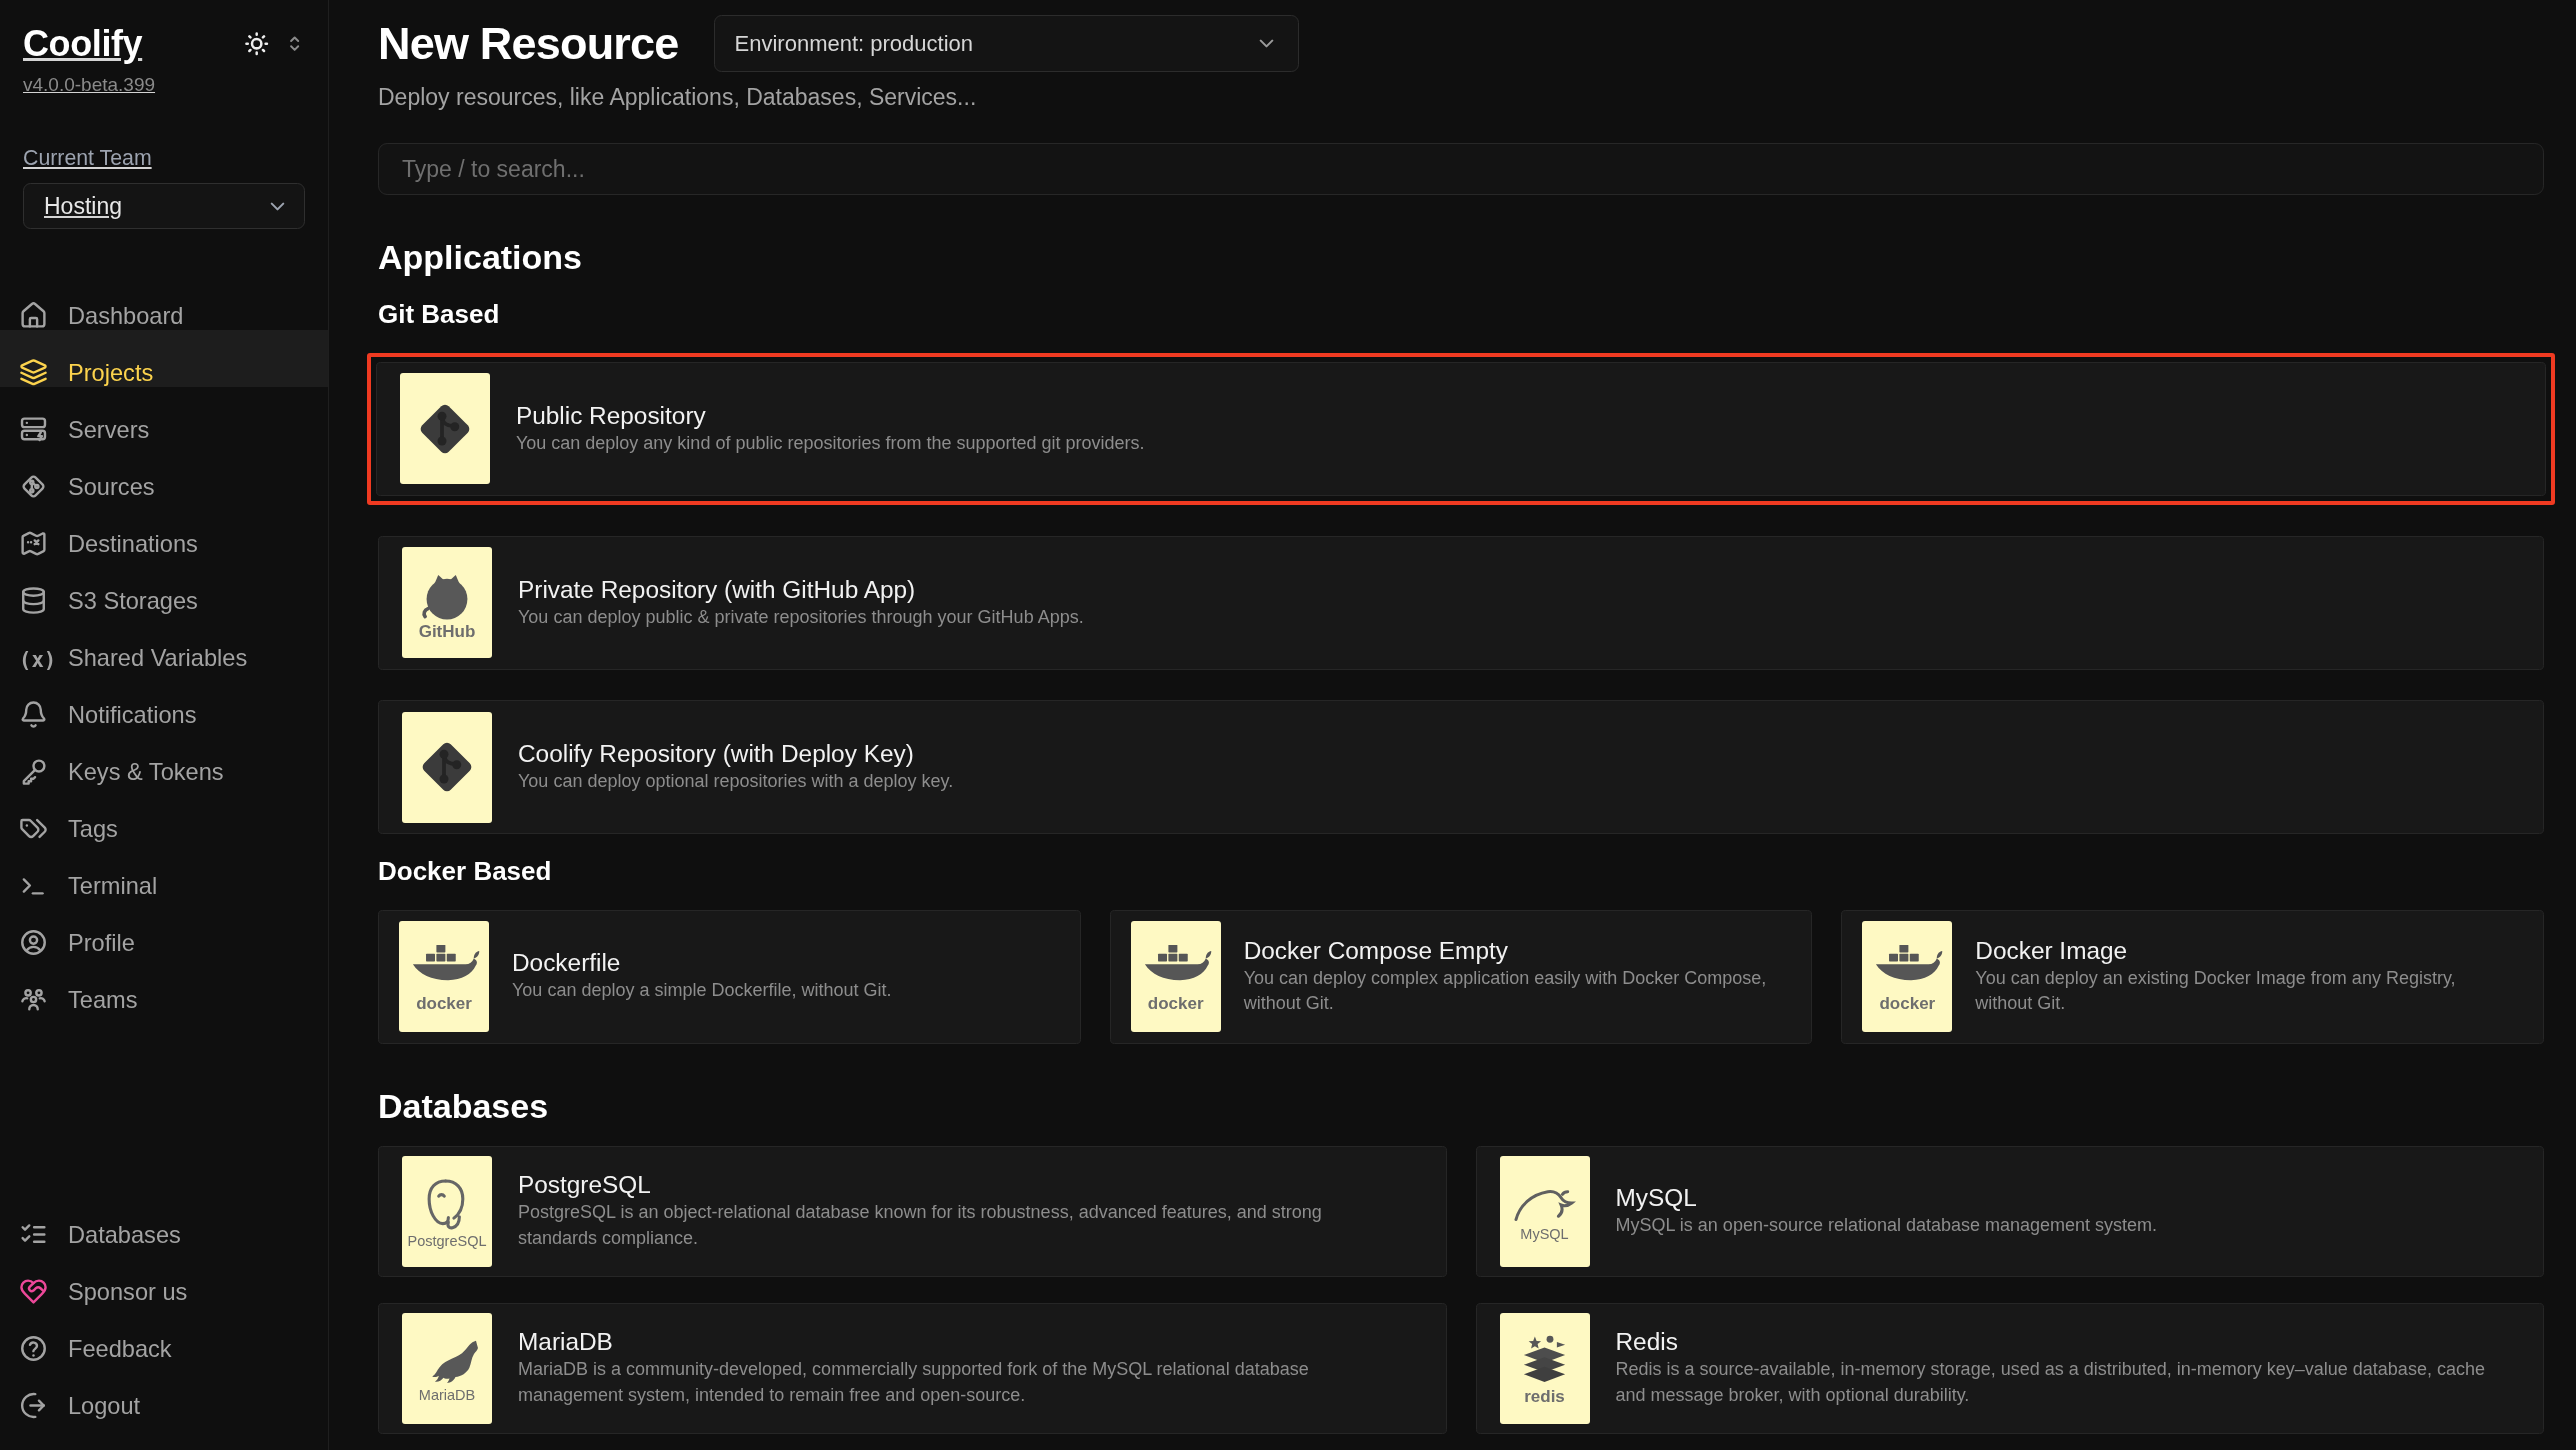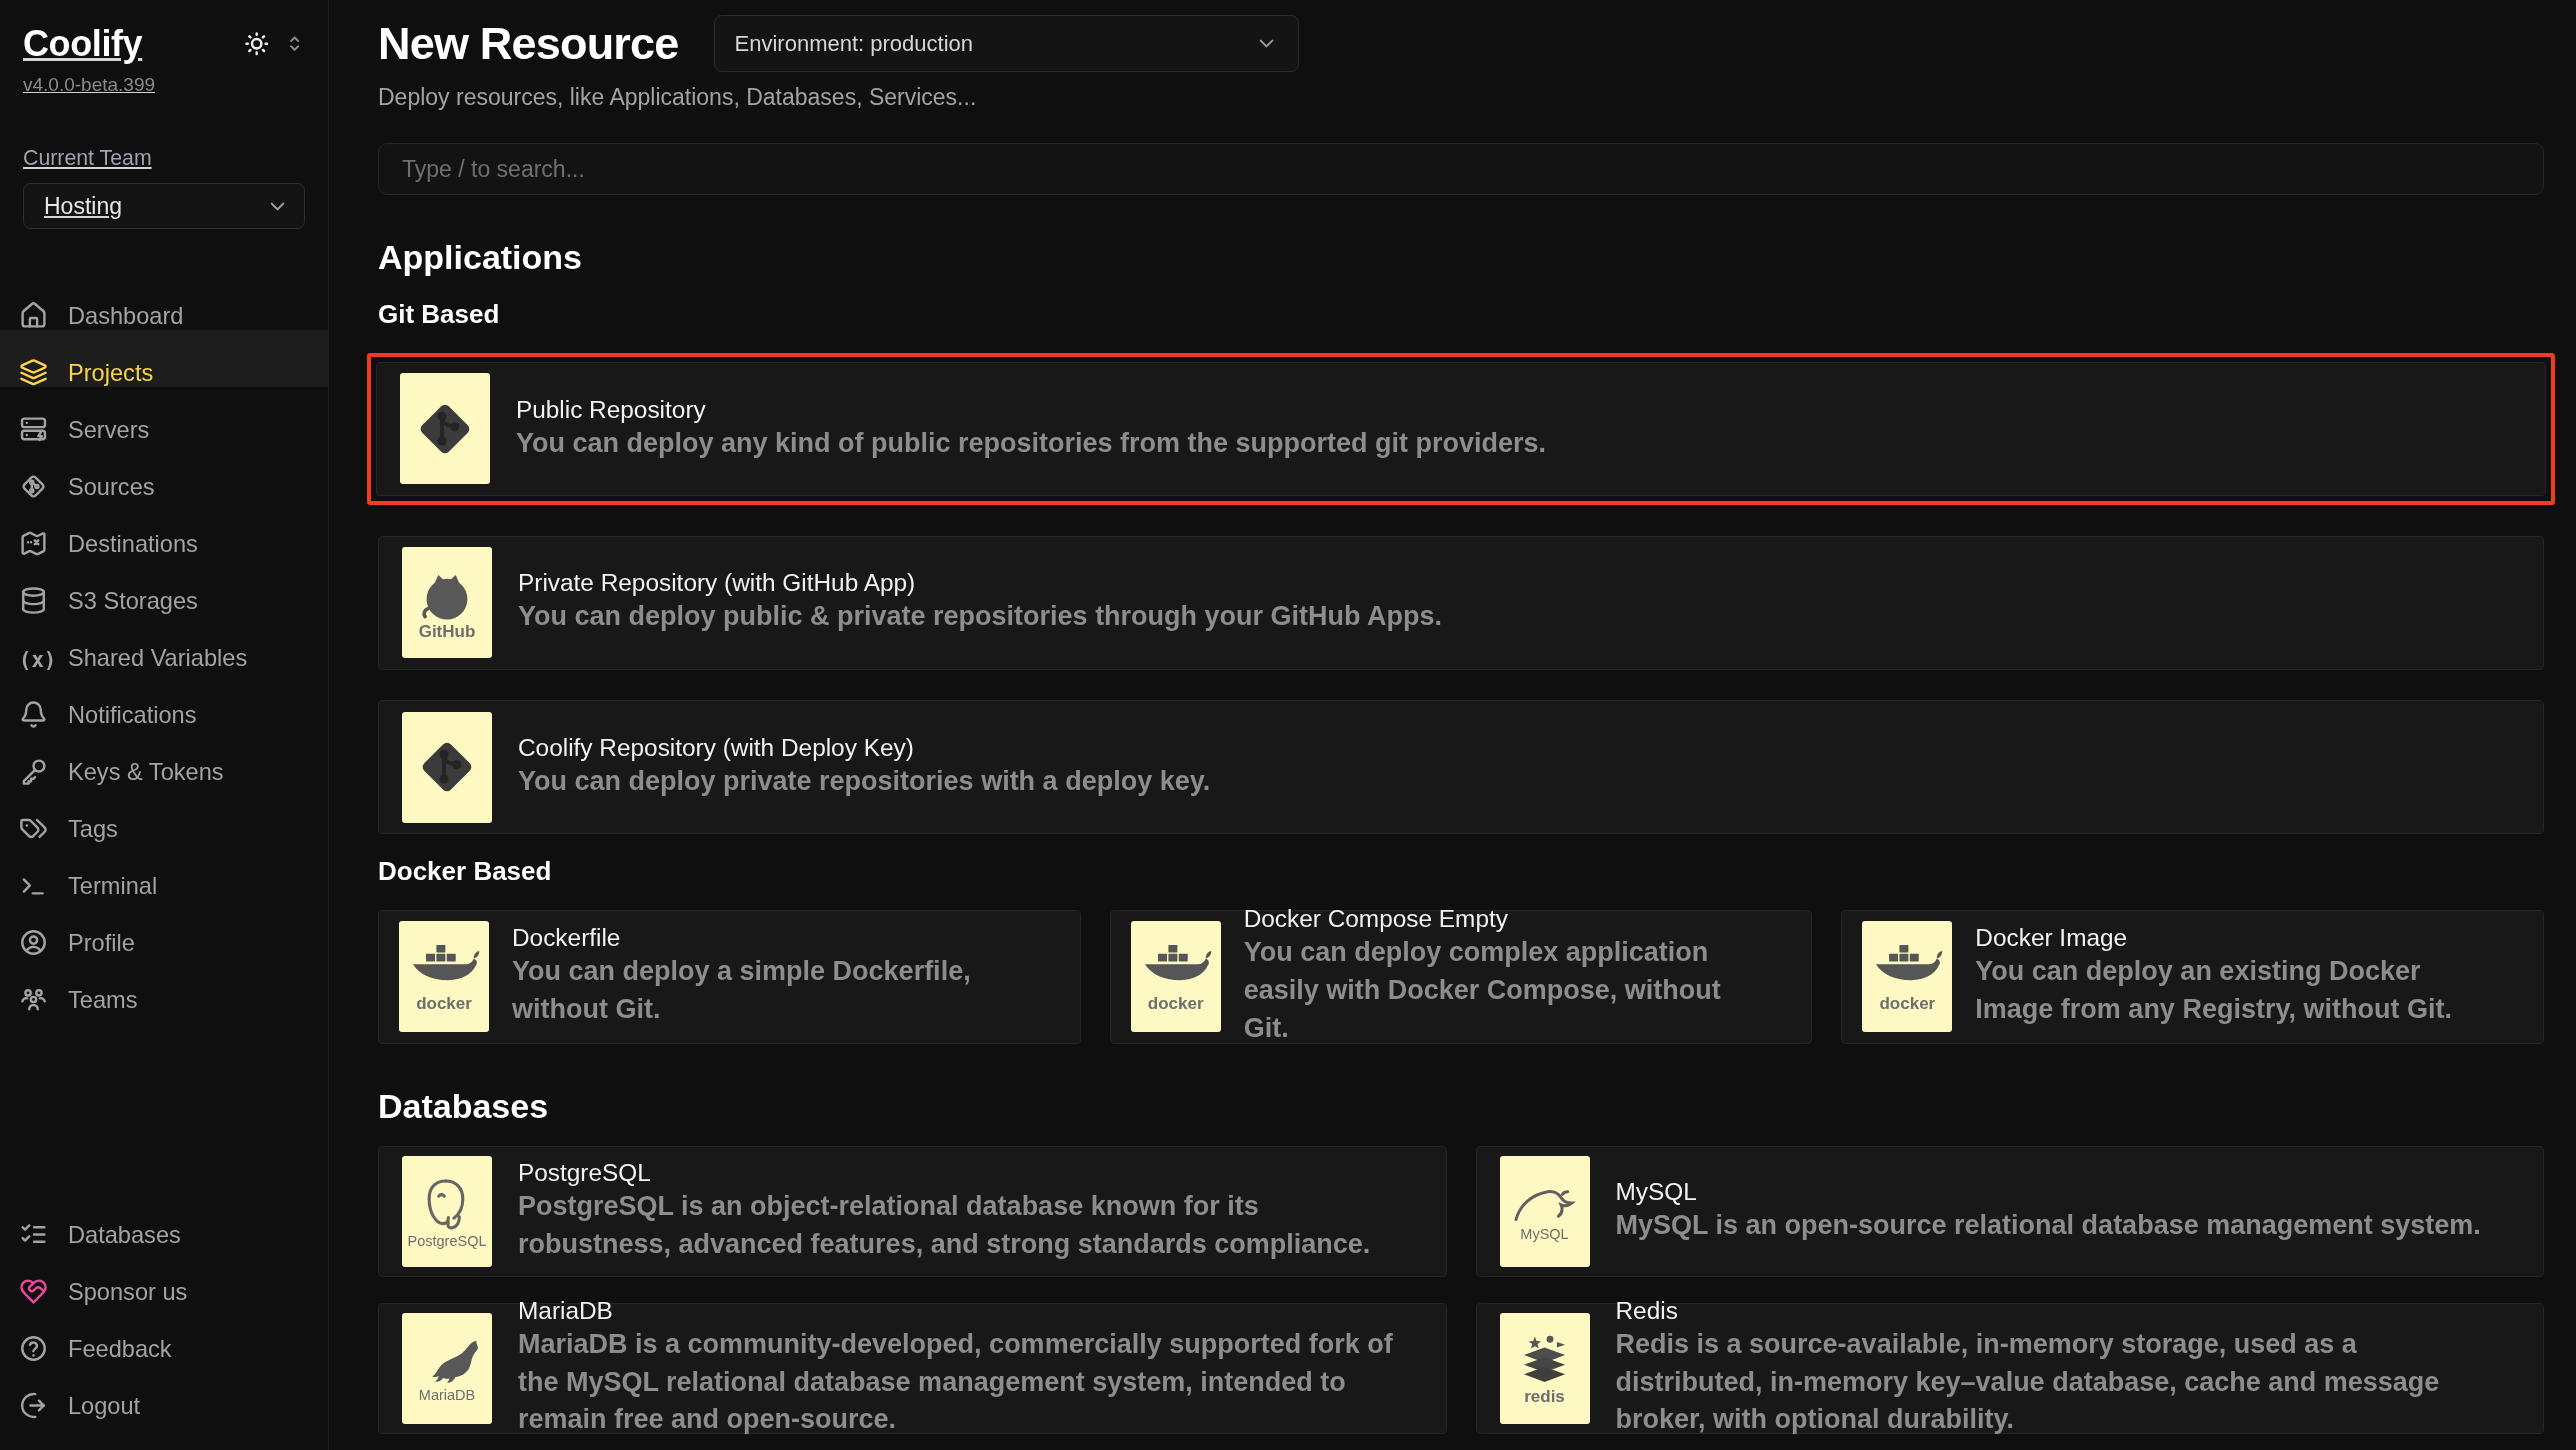--- a/index.html
+++ b/index.html
@@ -82,21 +82,21 @@
   }
   .tile {
     width:90px; height:111px; background:#fef9c3; border-radius:3px; flex:none;
     display:flex; flex-direction:column; align-items:center; justify-content:center;
     overflow:hidden;
   }
   .tile-caption { font-size:17px; color:#6e6e6e; font-weight:600; line-height:1; margin-top:1.5px; }
   .tile-caption.small { font-size:14.5px; font-weight:500; }
   .card-text { flex:1; min-width:0; padding-right:18.3px; }
   .card-title { font-size:24.4px; color:#f2f2f2; font-weight:500; }
-  .card-desc { font-size:27px; color:#8d8d8d; font-weight:700; margin-top:1px; line-height:1.4; }
+  .card-desc { font-size:18px; color:#8d8d8d; font-weight:400; margin-top:1px; line-height:1.4; }
   .grid3 { display:grid; grid-template-columns:repeat(3,1fr); gap:29px; margin-top:23px; }
   .grid2 { display:grid; grid-template-columns:repeat(2,1fr); gap:26px 29px; margin-top:20px; }
   .grid3 .card { height:134px; padding:0 20px; gap:23px; }
   .grid2 .card { height:131px; }
   .cutoff-row { display:grid; grid-template-columns:repeat(2,1fr); gap:29px; margin-top:26px; }
   .cutoff-card {
     height:10.7px; background:#181818;
     border:1.5px solid #262626; border-bottom:none; border-radius:4.6px 4.6px 0 0;
   }
 </style>
@@ -371,21 +371,21 @@
           <rect x="23" y="23" width="50" height="50" rx="7" transform="rotate(45 48 48)" fill="#3b3b3b"></rect>
           <line x1="44" y1="34" x2="44" y2="62" stroke="#242424" stroke-width="5"></line>
           <path d="M45 35q1 8 13 9" stroke="#242424" stroke-width="5" fill="none"></path>
           <circle cx="44" cy="31" r="6" fill="#242424"></circle>
             <circle cx="44" cy="64" r="6" fill="#242424"></circle>
             <circle cx="61" cy="45" r="6" fill="#242424"></circle>
         </svg>
       </div>
       <div class="card-text">
         <div class="card-title">Coolify Repository (with Deploy Key)</div>
-        <div class="card-desc">You can deploy private repositories with a deploy key.</div>
+        <div class="card-desc">You can deploy optional repositories with a deploy key.</div>
       </div>
     </div>
   </div>
 
   <h3 class="subsection">Docker Based</h3>
   <div class="grid3">
     <div class="card">
       <div class="tile">
         <svg viewBox="0 0 110 74" width="76" height="52">
           <g fill="#565656">

